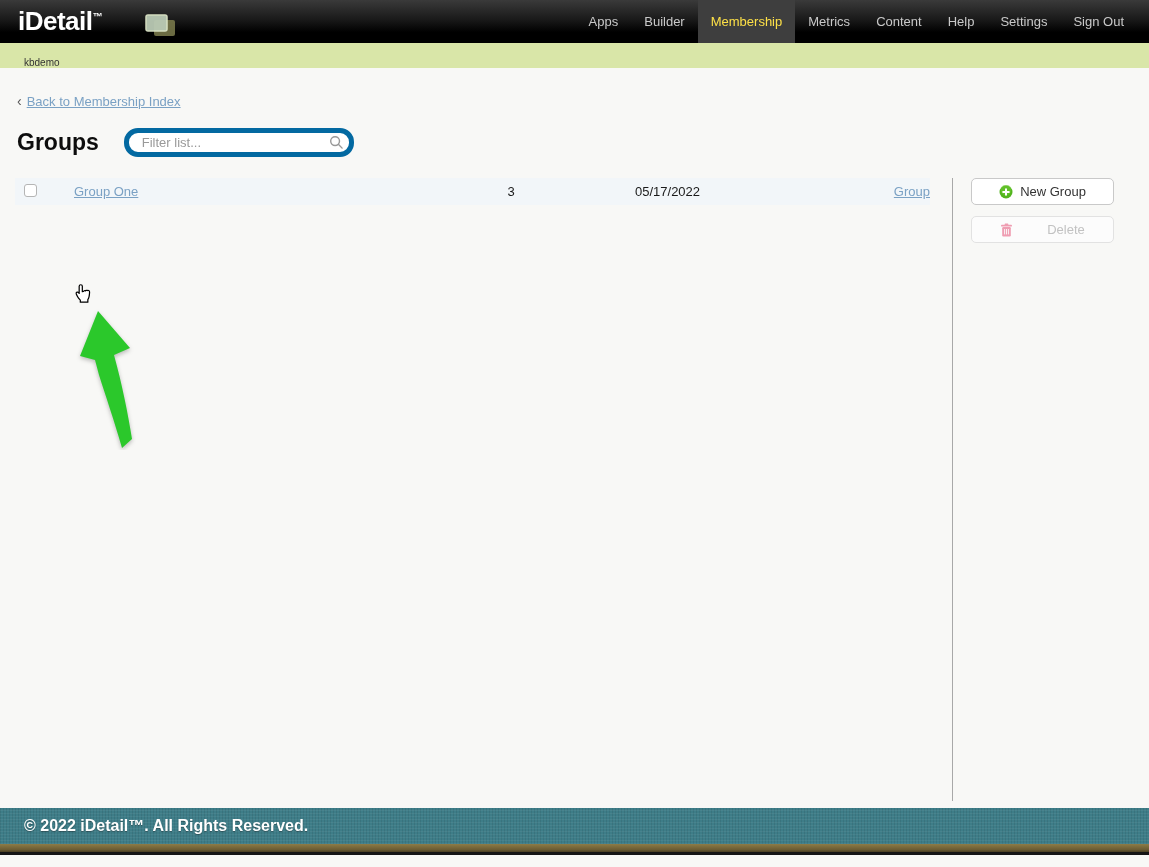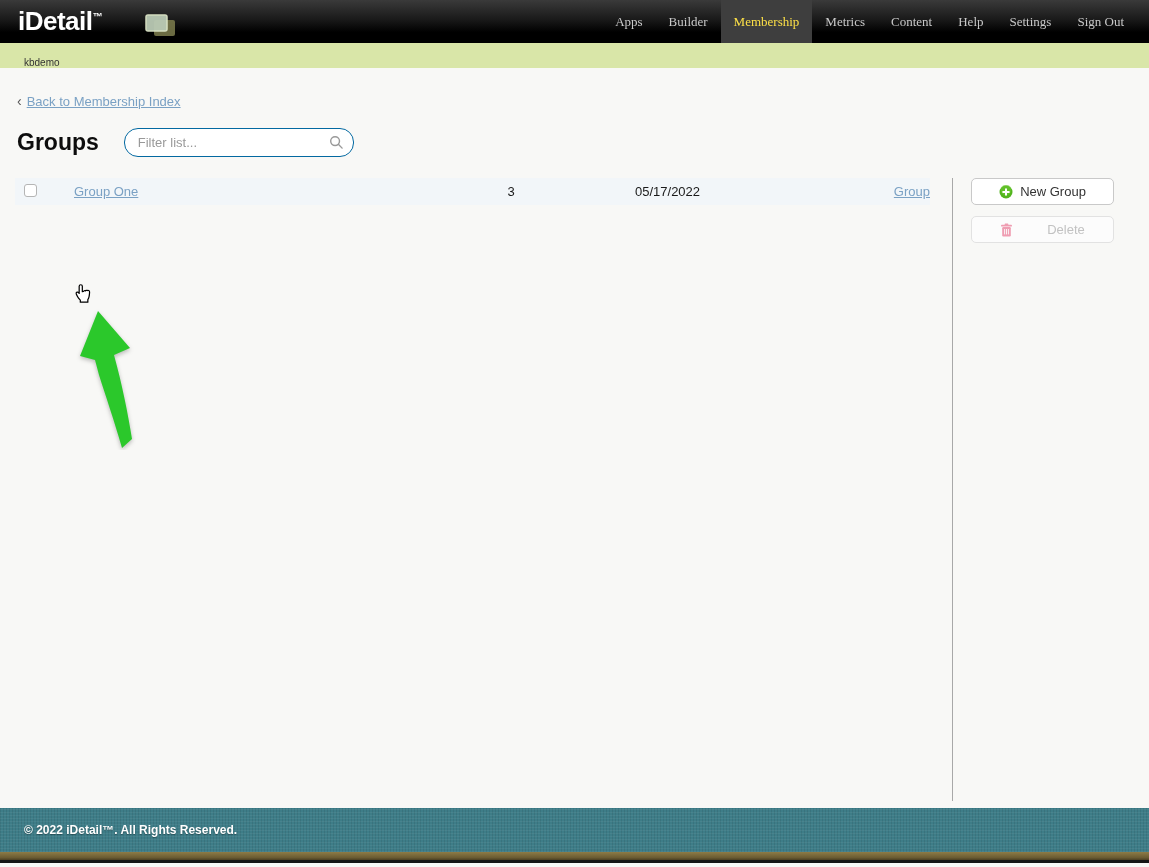--- a/index.html
+++ b/index.html
@@ -8,21 +8,21 @@
 
   
   .topnav {
     height:43px; display:flex; align-items:stretch;
     background:linear-gradient(180deg,#3a3a3a 0%,#1a1a1a 45%,#000 75%,#000 100%);
   }
   .logo { display:flex; align-items:center; padding-left:18px; cursor:pointer;gap:33px; }
   .logo-text { color:#fff; font-size:26px; font-weight:bold; letter-spacing:-0.5px; }
   .logo-tm { color:#fff; font-size:10px; vertical-align:super; font-weight:bold; }
   .logo-icon { margin-left:8px; width:34px; height:26px; position:relative; top:3px; }
-  .nav-items { margin-left:auto; display:flex; align-items:stretch; padding-right:12px;font-family:Liberation Serif, serif; }
+  .nav-items { margin-left:auto; display:flex; align-items:stretch; padding-right:12px; }
   .nav-item {
     display:flex; align-items:center; padding:0 13px; font-size:13px;
     color:#c9c9c9; cursor:pointer; text-decoration:none;
   }
   .nav-item.active { background:#3e3e3e; color:#fde047; }
 
   
   .subheader {
     height:25px; background:#d9e6a8; display:flex; align-items:flex-end;
     padding-left:24px; font-size:10px; color:#333;
@@ -31,21 +31,21 @@
   
   .content { position:relative; height:740px; background:#f8f8f6; }
   .back-row { padding:25px 0 0 17px; font-size:13px; display:flex; align-items:center; }
   .back-chevron { color:#555; margin-right:5px; font-size:14px; }
   .back-link { color:#7aa1c4; text-decoration:underline; cursor:pointer; }
 
   .title-row { margin:19px 0 0 17px; display:flex; align-items:center; }
   .page-title { font-size:23px; font-weight:bold; color:#0d0d0d; }
   .filter-wrap { position:relative; margin-left:25px; width:230px; }
   .filter-input {
-    width:100%; height:29px; border:1px solid #0369a1; border-radius:14px;
+    width:100%; height:29px; border:5px solid #0369a1; border-radius:14px;
     padding:0 32px 0 13px; font-size:13px; color:#333; background:#fff; outline:none;
     font-family:"Liberation Sans", sans-serif;
   }
   .filter-input::placeholder { color:#999; }
   .search-icon { position:absolute; right:10px; top:7px; width:15px; height:15px; }
 
   .main-row { display:flex; margin-top:21px; align-items:flex-start; }
   .table-area { flex:1; padding-left:15px; padding-right:22px; }
 
   .tgrid { display:grid; grid-template-columns:26px 359px 90px 1fr 60px; align-items:center; }
@@ -74,26 +74,26 @@
   .btn-new { background:#fff; border:1px solid #c9c9c9; color:#333; }
   .btn-delete { background:#fcfcfc; border:1px solid #e2e2e2; color:#c2c2c2; margin-top:11px;gap:34px; }
   .btn .icon { display:inline-flex; }
 
   
   .annot-arrow { position:absolute; left:70px; top:240px; width:72px; height:142px; pointer-events:none; }
   .annot-cursor { position:absolute; left:72px; top:214px; width:21px; height:23px; pointer-events:none; }
 
   
   .footer-teal {
-    height:44px; display:flex; align-items:center; padding-left:24px;
+    height:36px; display:flex; align-items:center; padding-left:24px;
     background-color:#3e7d88;
     background-image:
       repeating-linear-gradient(0deg, rgba(255,255,255,0.05) 0 1px, rgba(0,0,0,0) 1px 3px),
       repeating-linear-gradient(90deg, rgba(0,0,0,0.08) 0 1px, rgba(0,0,0,0) 1px 3px);
-    color:#fff; font-size:12px; font-weight:bold; text-shadow:0 1px 1px rgba(0,0,0,0.35);
+    color:#fff; font-size:16px; font-weight:bold; text-shadow:0 1px 1px rgba(0,0,0,0.35);
   }
   .footer-brown { height:8px; background:linear-gradient(180deg,#8d7b46 0%,#6b5c33 70%,#4a3f22 100%); }
   .footer-dark { height:3px; background:#151515; }
 </style>
 </head>
 <body>
 
 <div class="topnav">
   <div class="logo">
     <span class="logo-text"><span>iDetail</span><span class="logo-tm">™</span></span>

